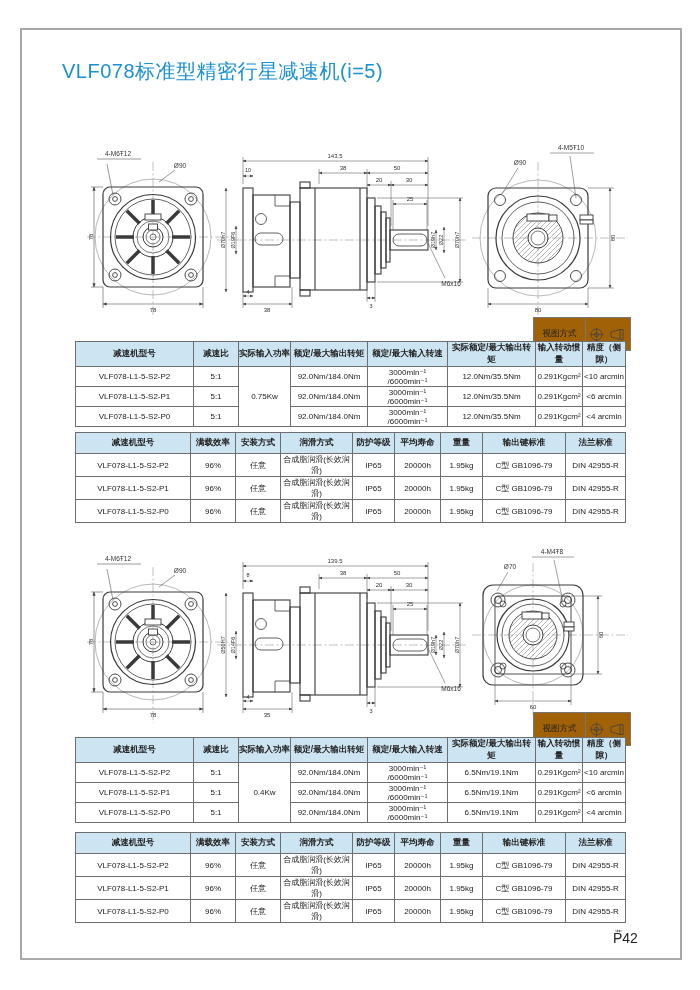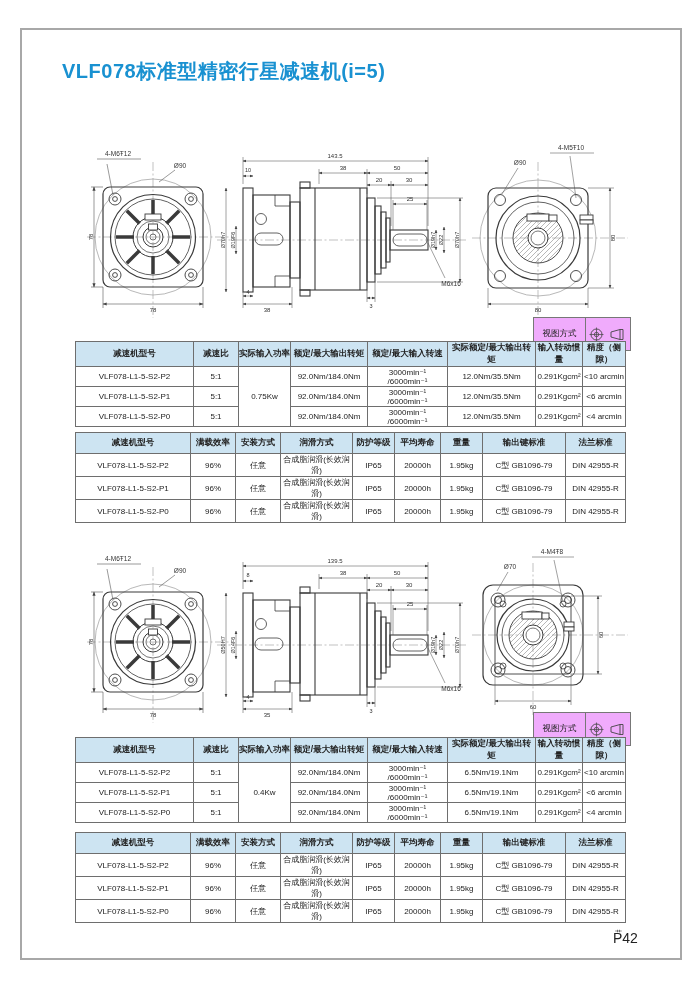--- a/index.html
+++ b/index.html
@@ -1,35 +1,35 @@
 <!DOCTYPE html>
 <html><head>
 <meta charset="utf-8">
 <style>
   * { margin:0; padding:0; box-sizing:border-box; }
   body { background:#fff; font-family:"Liberation Sans","DejaVu Sans",sans-serif; }
   .page { position:relative; width:700px; height:990px; background:#fff; overflow:hidden; }
   .frame { position:absolute; left:20px; top:28px; width:662px; height:932px; border:2px solid #a8a8a8; }
-  .title { position:absolute; left:62px; top:58px; font-size:20px; font-weight:bold; color:#1991d1; letter-spacing:0.5px;text-align:center; }
+  .title { position:absolute; left:62px; top:58px; font-size:20px; font-weight:normal; color:#1991d1; letter-spacing:0.5px;text-align:center; }
   svg { position:absolute; overflow:visible; }
   svg text { font-family:"Liberation Sans","DejaVu Sans",sans-serif; fill:#333; }
   .dimt { font-size:6px; }
   .dimt-s { font-size:5.5px; }
   .notet { font-size:6.5px; }
   
   table { position:absolute; border-collapse:collapse; table-layout:fixed; width:550px; background:#fff; }
   th, td { border:1px solid #6e6e6e; text-align:center; vertical-align:middle; overflow:hidden; }
   th { background:#cde4f2; font-size:8.5px; font-weight:bold; color:#222; height:21px; }
   td { font-size:8px; color:#222; height:20px; }
   .t1 { left:75px; top:341px; }
   .t2 { left:75px; top:432px; }
   .t3 { left:75px; top:737px; }
   .t4 { left:75px; top:832px; }
   
-  .viewbox { position:absolute; display:flex; height:34px; border:1px solid #777; background:#f0abfc; }
+  .viewbox { position:absolute; display:flex; height:34px; border:1px solid #777; background:#a16207; }
   .viewbox .vlabel { width:52px; border-right:1px solid #777; font-size:8.5px; color:#222; display:flex; align-items:center; justify-content:center; }
   .viewbox .vicons { width:44px; display:flex; align-items:center; justify-content:space-around; }
   .vb-top { left:533px; top:317px; }
   .vb-bot { left:533px; top:712px; }
   .footer { position:absolute; left:615px; top:928px; font-size:14px; color:#222; }
   .footer .mark { font-size:7px; vertical-align:8px; margin-right:-9px; color:#222; }
   .defs-holder { width:0; height:0; position:absolute; }
 </style>
 </head>
 <body>

